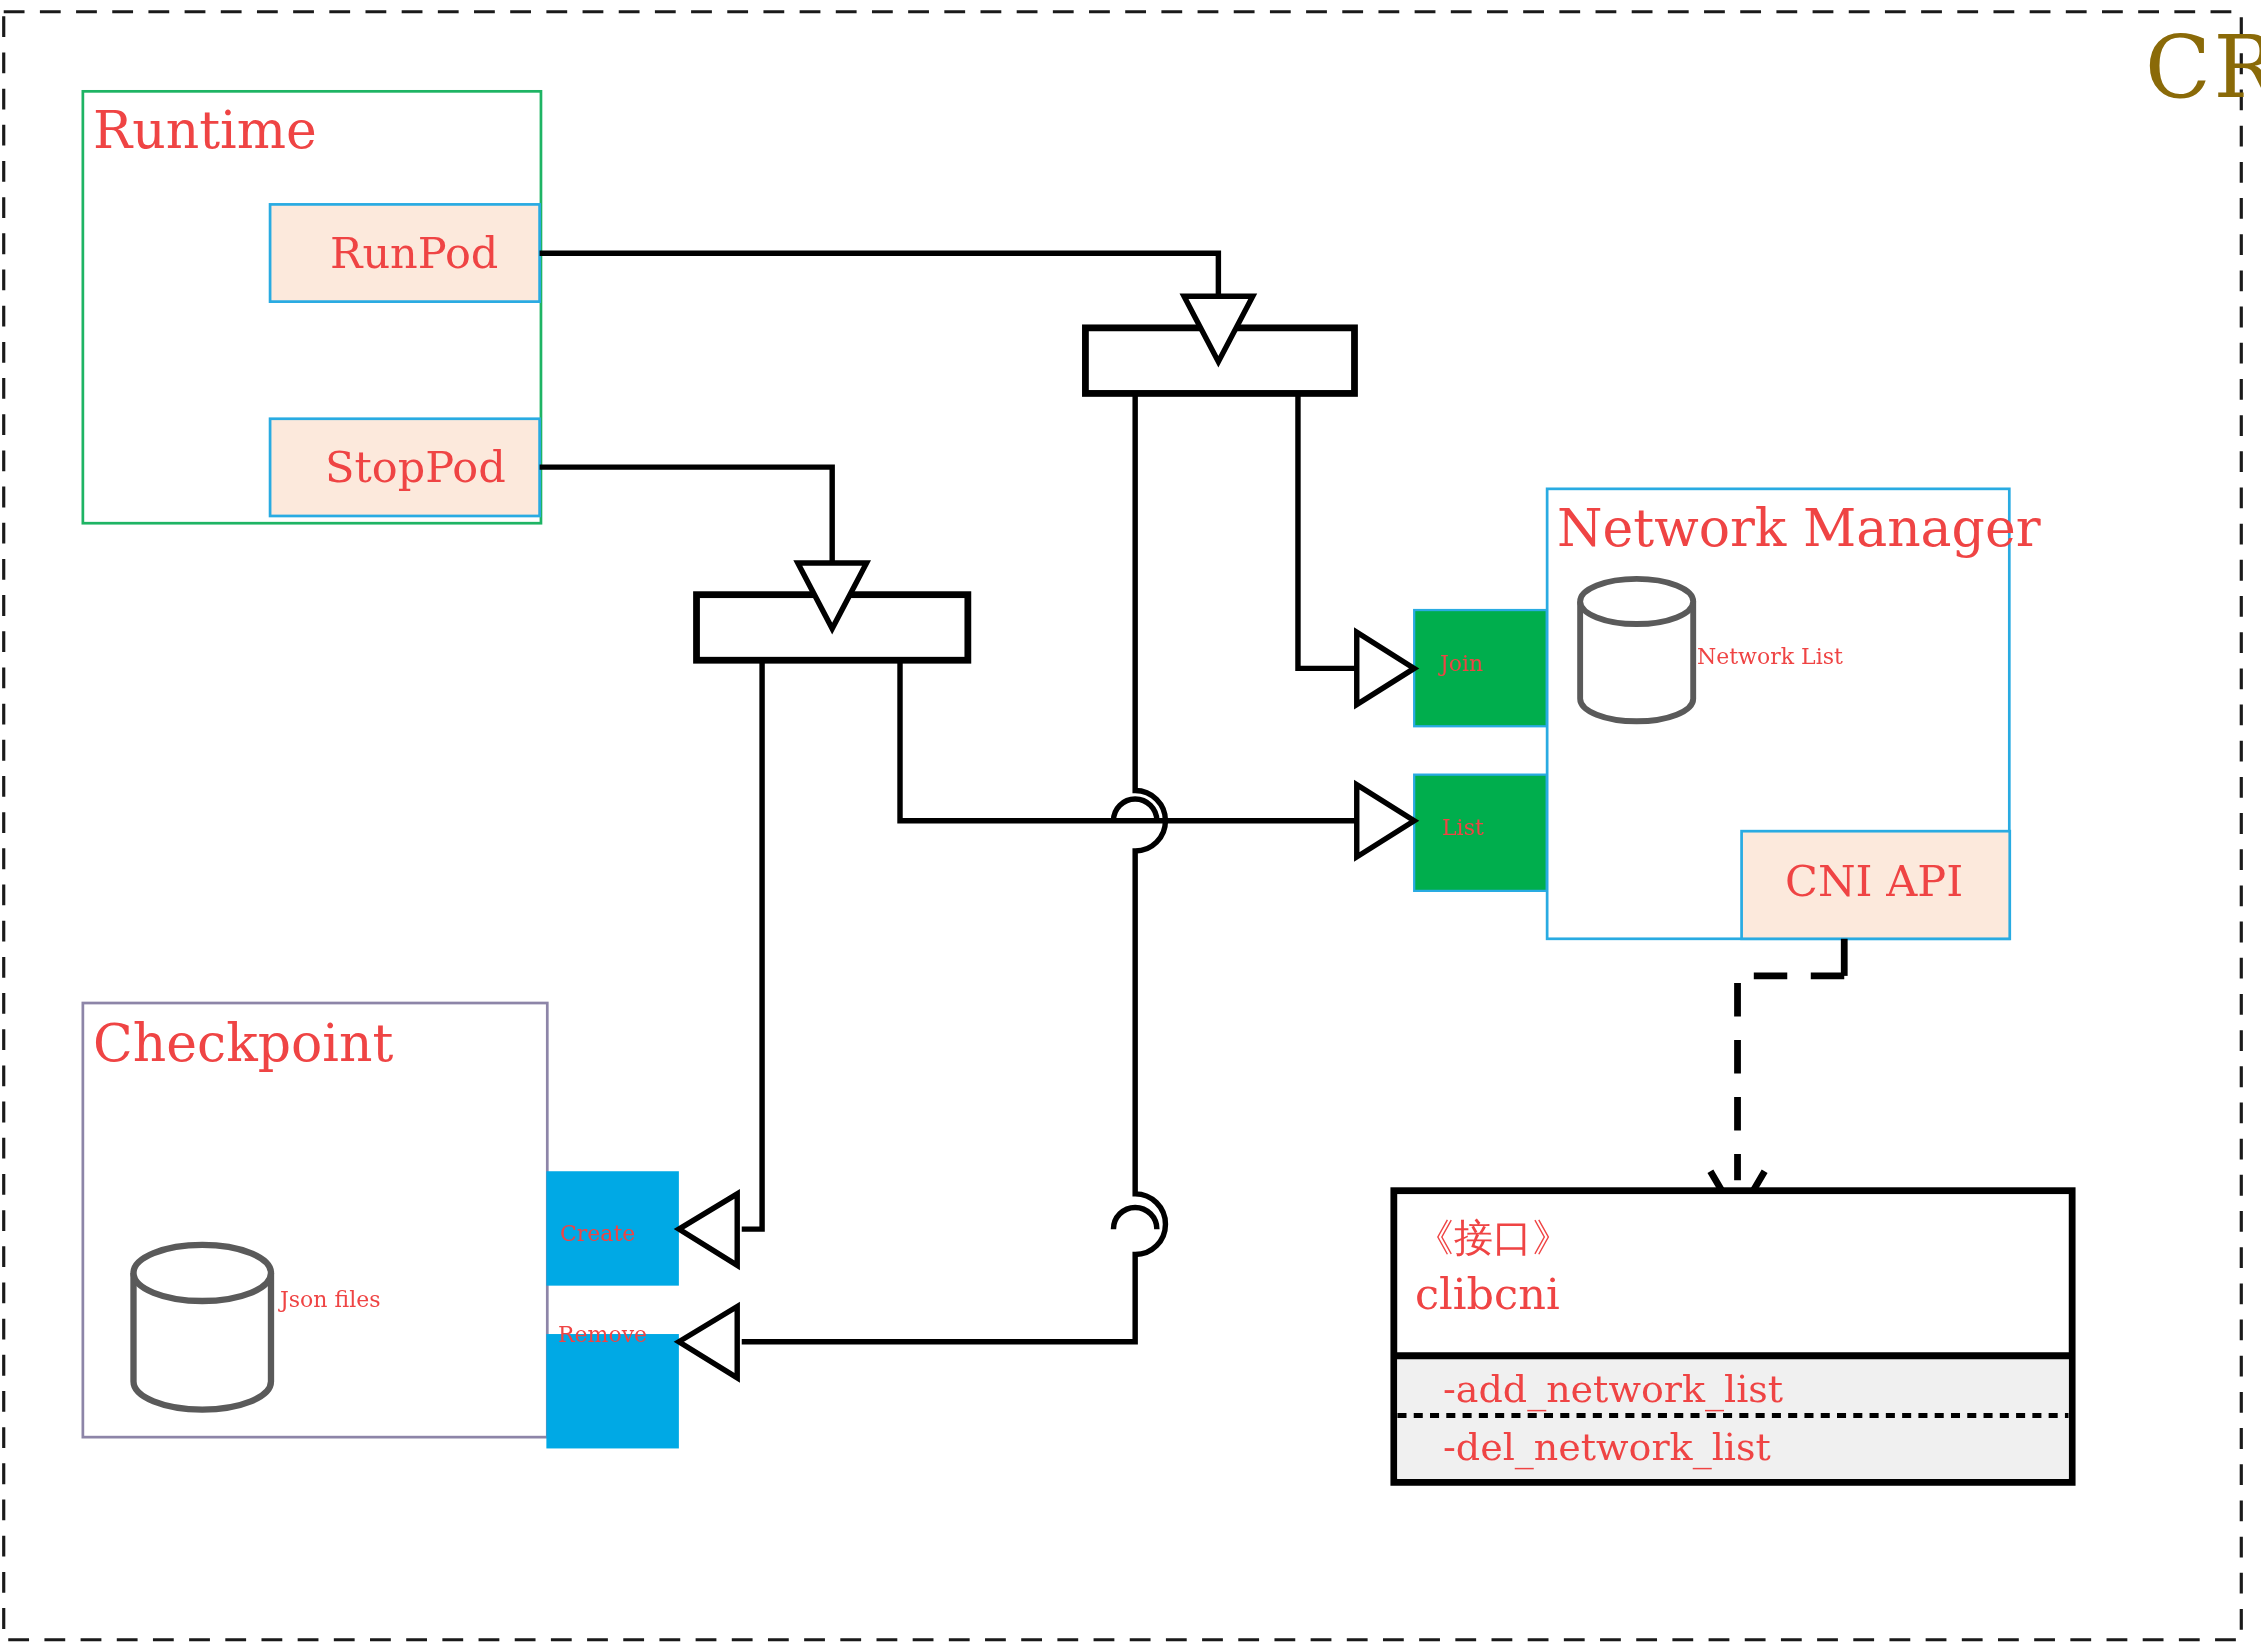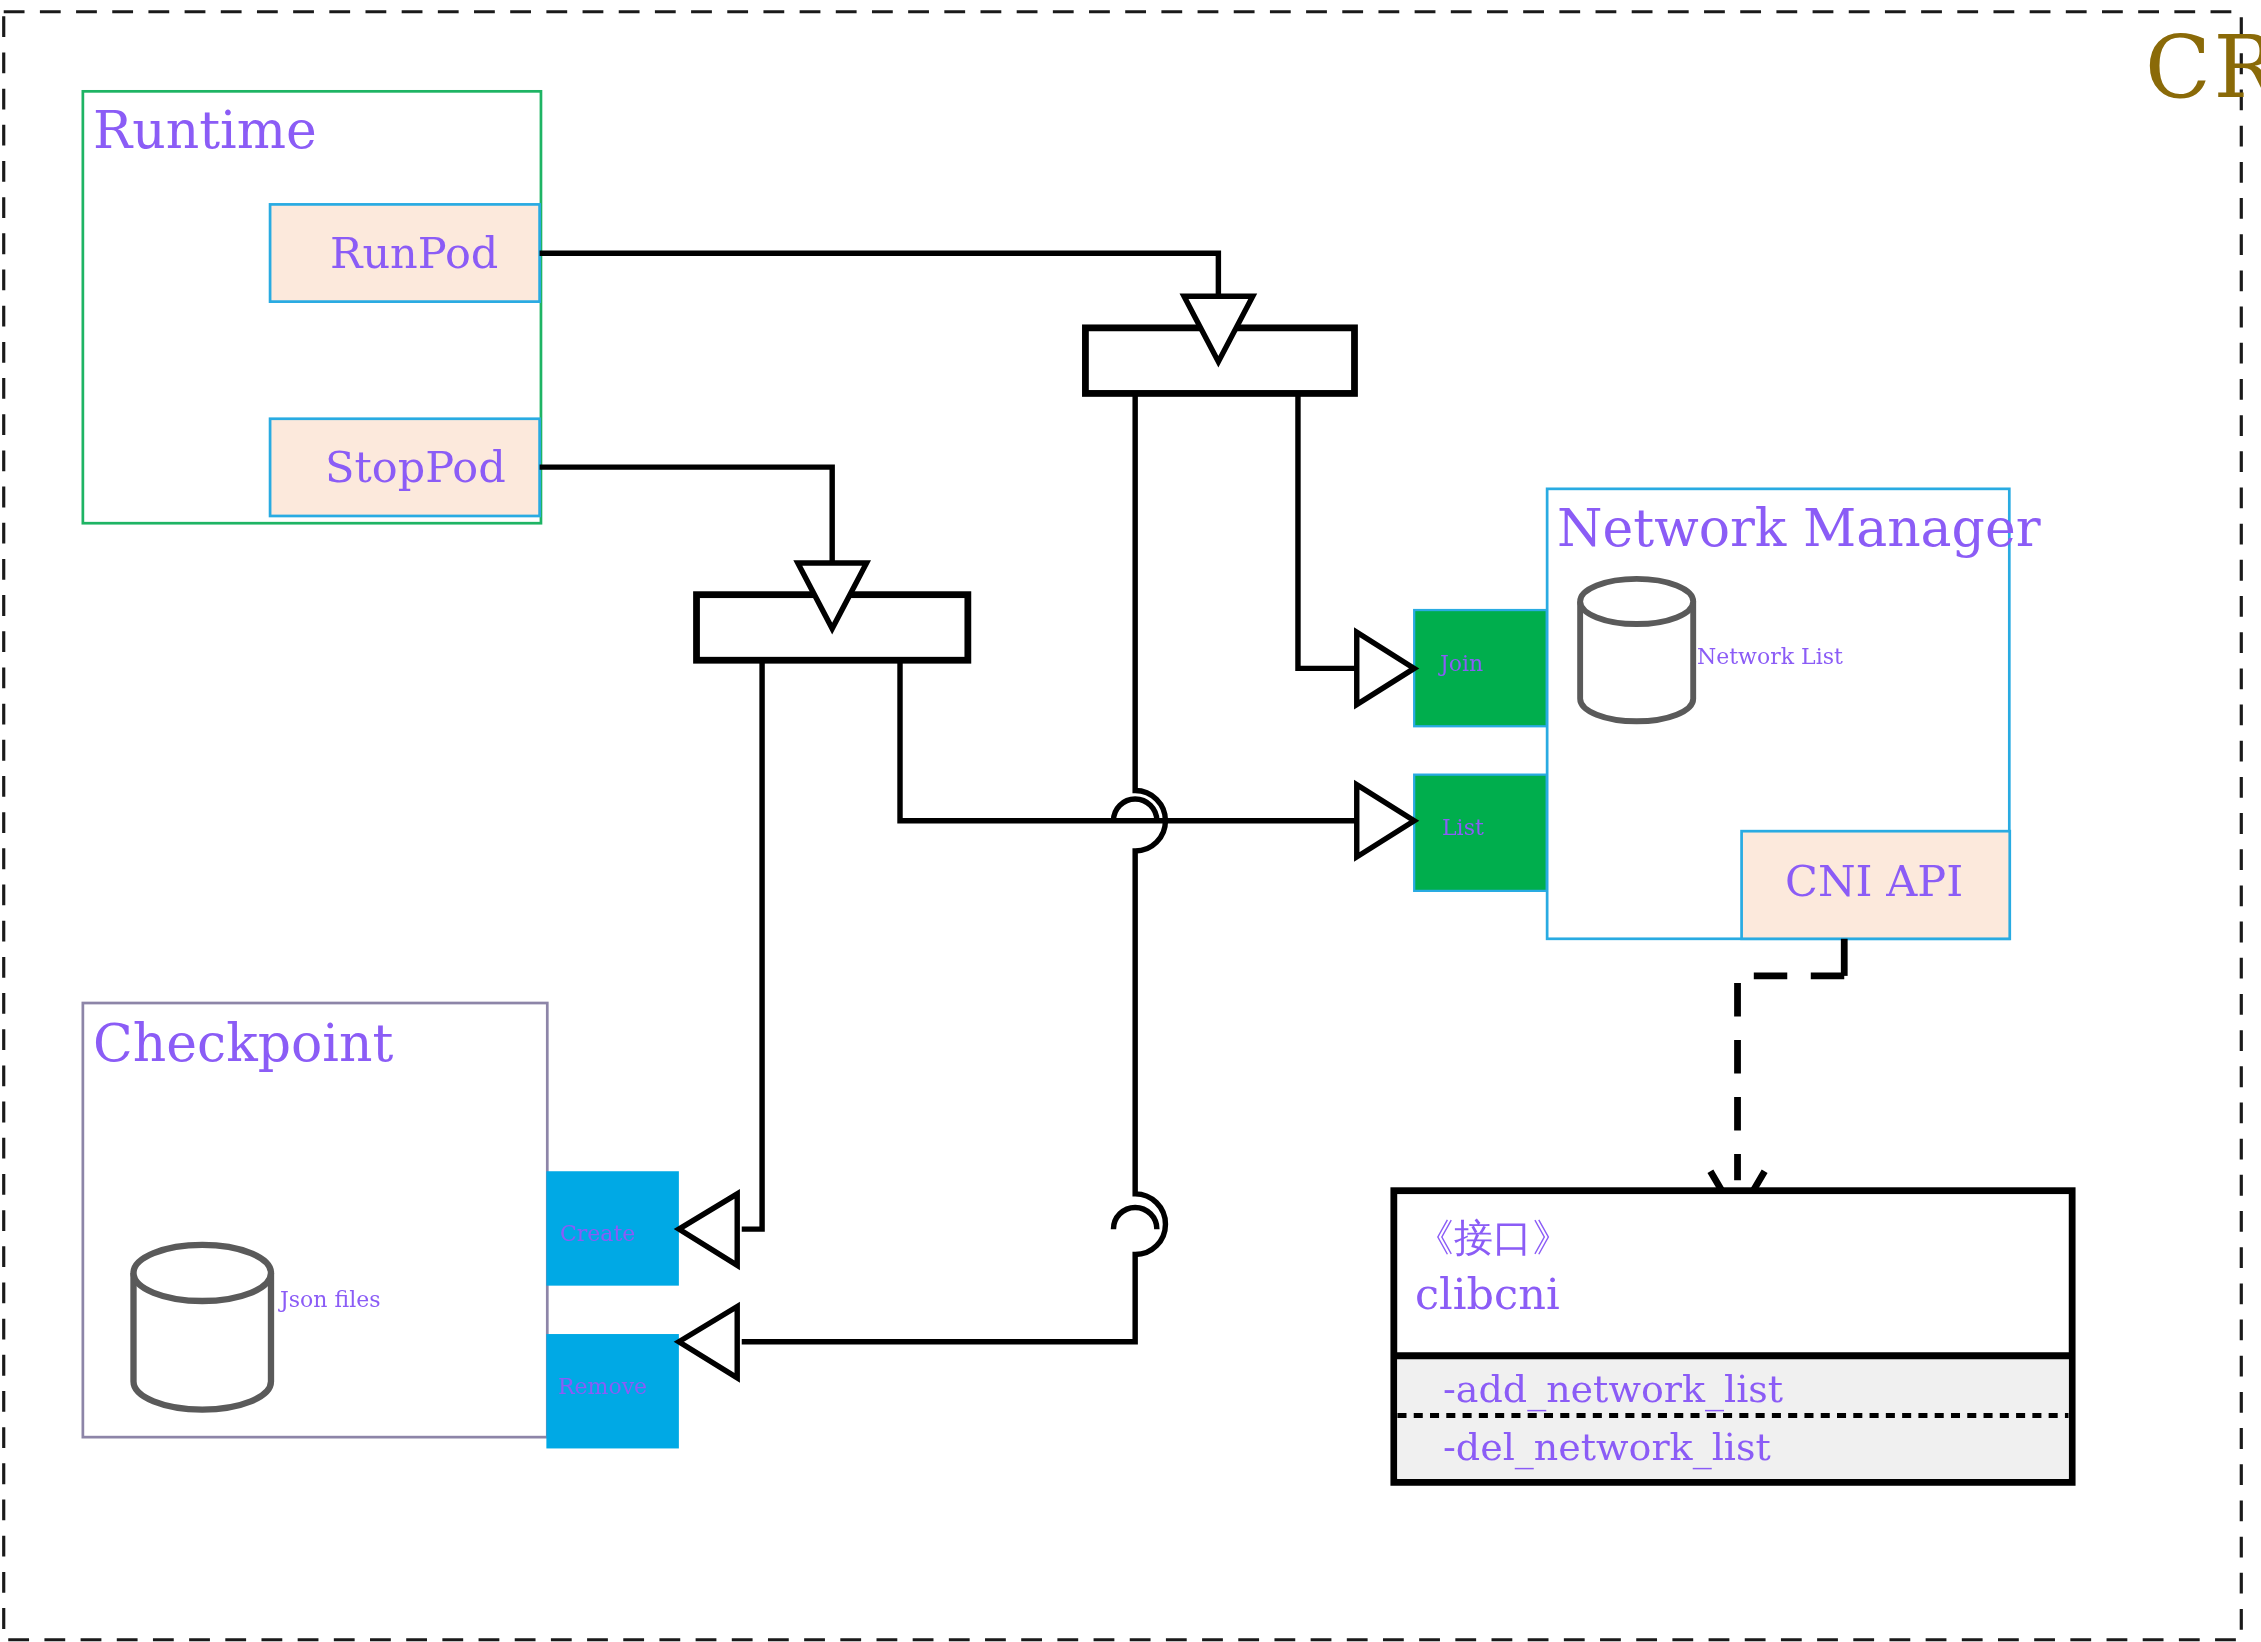--- a/index.html
+++ b/index.html
@@ -1,19 +1,19 @@
 <!DOCTYPE html>
 <html style="font-size:7.2px"><head>
 <meta charset="utf-8">
 <style>
   html,body{margin:0;padding:0;background:#ffffff;}
   body{font-family:"DejaVu Serif", serif;}
   #stage{position:relative;width:2335px;height:1642px;background:#fff;overflow:hidden;}
   svg#canvas{position:absolute;left:0;top:0;width:2335px;height:1642px;}
-  .lbl{position:absolute;white-space:pre;color:#8b5cf6;font-family:"DejaVu Serif", serif;}
+  .lbl{position:absolute;white-space:pre;color:#ef4444;font-family:"DejaVu Serif", serif;}
   .ttl{font-size:52px;}
   .mid{font-size:43px;}
   .sml{font-size:22px;}
   .cri{font-size:86px;color:#8a6a08;letter-spacing:2.7px;font-family:"DejaVu Serif", serif;}
 </style>
 </head>
 <body>
 
 <div id="stage">
 
@@ -99,21 +99,21 @@
 
   <div class="lbl cri" style="left:2145px; top:17px;">CRI</div>
 
   <div class="lbl ttl" style="left:93px; top:100px;">Runtime</div>
   <div class="lbl mid" style="left:330px; top:228px;">RunPod</div>
   <div class="lbl mid" style="left:325px; top:442px;">StopPod</div>
 
   <div class="lbl ttl" style="left:93px; top:1013px;text-align:right;">Checkpoint</div>
   <div class="lbl sml" style="left:280px; top:1287px;">Json files</div>
   <div class="lbl sml" style="left:560px; top:1211px;margin-top:10px;">Create</div>
-  <div class="lbl sml" style="left:558px; top:1374px;">Remove</div>
+  <div class="lbl sml" style="left:558px; top:1322px;">Remove</div>
 
   <div class="lbl ttl" style="left:1557px; top:498px;">Network Manager</div>
   <div class="lbl sml" style="left:1697px; top:644px;">Network List</div>
   <div class="lbl sml" style="left:1440px; top:651px;">Join</div>
   <div class="lbl sml" style="left:1442px; top:815px;">List</div>
   <div class="lbl mid" style="left:1785px; top:856px;">CNI API</div>
 
   <div class="lbl mid" style="left:1415px; top:1211px; font-size:39px;font-family:Liberation Serif, serif;">《接口》</div>
   <div class="lbl mid" style="left:1415px; top:1269px;">clibcni</div>
   <div class="lbl mid" style="left:1443px; top:1367px; font-size:38px;">-add_network_list</div>

